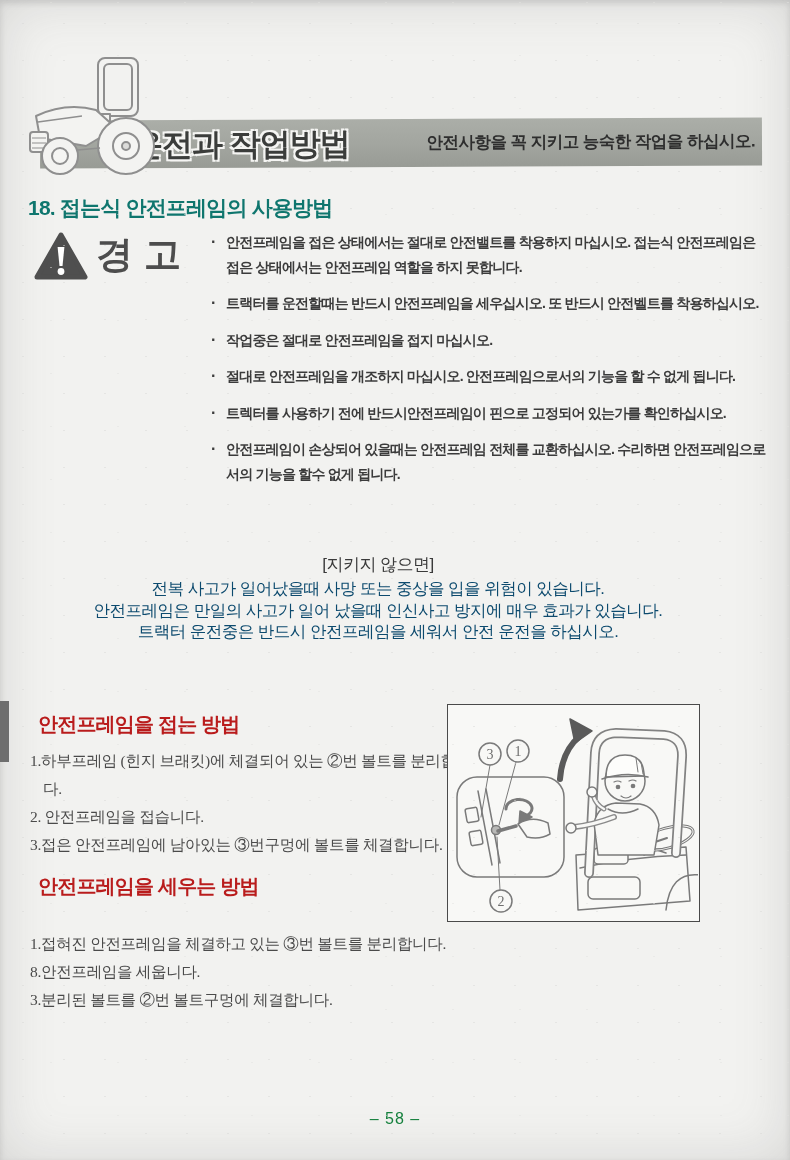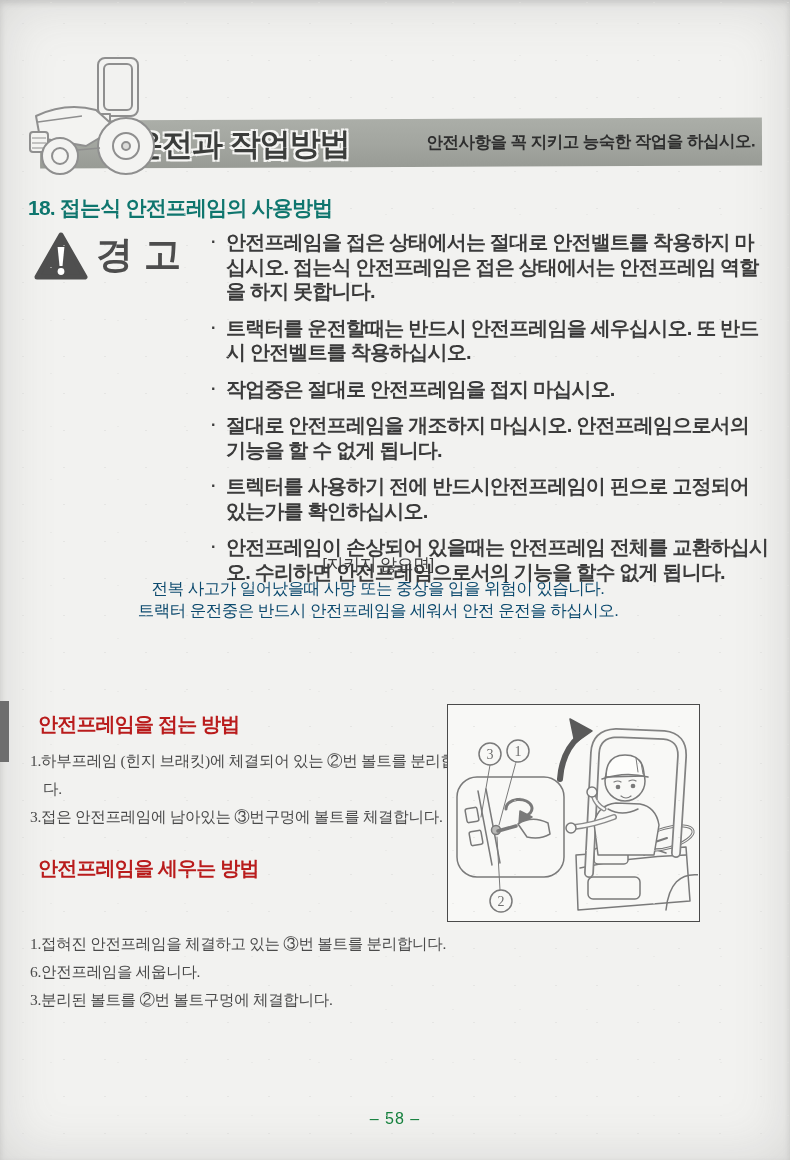--- a/index.html
+++ b/index.html
@@ -41,21 +41,21 @@
   .warning-head{
     position:absolute;left:34px;top:231px;display:flex;align-items:flex-start;gap:8px;
   }
   .warning-word{
     font-size:37px;font-weight:900;letter-spacing:11px;color:#4d4d4d;line-height:48px;
   }
   .warning-list{position:absolute;left:211px;top:230px;width:558px;}
   .warning-item{display:flex;margin-bottom:12px;}
   .warning-item .dot{width:15px;flex:0 0 15px;font-weight:700;font-size:16px;line-height:24px;}
   .warning-item .txt{
-    font-size:20px;font-weight:600;line-height:24.5px;letter-spacing:-0.8px;color:#3b3b3b;
+    font-size:14px;font-weight:600;line-height:24.5px;letter-spacing:-0.8px;color:#3b3b3b;
   }
   
   .consequence{position:absolute;left:28px;top:553px;width:700px;text-align:center;}
   .consequence .c-head{font-size:17px;font-weight:500;letter-spacing:-0.5px;margin-bottom:2px;color:#3a3a3a;}
   .consequence .c-line{font-size:16.5px;font-weight:400;line-height:21.5px;letter-spacing:-0.5px;color:#0c4a6e;}
   
   .howto-heading{
     position:absolute;left:38px;font-size:20px;font-weight:700;letter-spacing:-0.8px;color:#b91c1c;white-space:nowrap;
   }
   .steps{
@@ -138,35 +138,37 @@
     </div>
     <div class="warning-item">
       <span class="dot">·</span>
       <span class="txt">안전프레임이 손상되어 있을때는 안전프레임 전체를 교환하십시오. 수리하면 안전프레임으로서의 기능을 할수 없게 됩니다.</span>
     </div>
   </div>
 
   <div class="consequence">
     <div class="c-head">[지키지 않으면]</div>
     <div class="c-line">전복 사고가 일어났을때 사망 또는 중상을 입을 위험이 있습니다.</div>
+    <div class="c-line">안전프레임은 만일의 사고가 일어 났을때 인신사고 방지에 매우 효과가 있습니다.</div>
     <div class="c-line">트랙터 운전중은 반드시 안전프레임을 세워서 안전 운전을 하십시오.</div>
   </div>
 
   <div class="tab-marker"></div>
 
   <div class="howto-heading" style="top:711px;">안전프레임을 접는 방법</div>
   <div class="steps" style="top:747px;">
     <div class="step">1.하부프레임 (힌지 브래킷)에 체결되어 있는 ②번 볼트를 분리합니다.</div>
+    <div class="step">2. 안전프레임을 접습니다.</div>
     <div class="step">3.접은 안전프레임에 남아있는 ③번구멍에 볼트를 체결합니다.</div>
   </div>
 
-  <div class="howto-heading" style="top:855px;">안전프레임을 세우는 방법</div>
+  <div class="howto-heading" style="top:873px;">안전프레임을 세우는 방법</div>
   <div class="steps" style="top:930px;">
     <div class="step">1.접혀진 안전프레임을 체결하고 있는 ③번 볼트를 분리합니다.</div>
-    <div class="step">6.안전프레임을 세웁니다.</div>
+    <div class="step">8.안전프레임을 세웁니다.</div>
     <div class="step">3.분리된 볼트를 ②번 볼트구멍에 체결합니다.</div>
   </div>
 
   <div class="figure">
     <svg width="250" height="215" viewBox="0 0 250 215">
       <g fill="none" stroke="#7a7a7a" stroke-width="1.5" stroke-linejoin="round" stroke-linecap="round">
 
         <path d="M128 150 L 238 142 L 242 196 L 130 205 Z" fill="#f8f8f6"></path>
         <path d="M132 163 Q 180 152 238 150"></path>
         <path d="M218 205 Q 222 166 252 170"></path>

